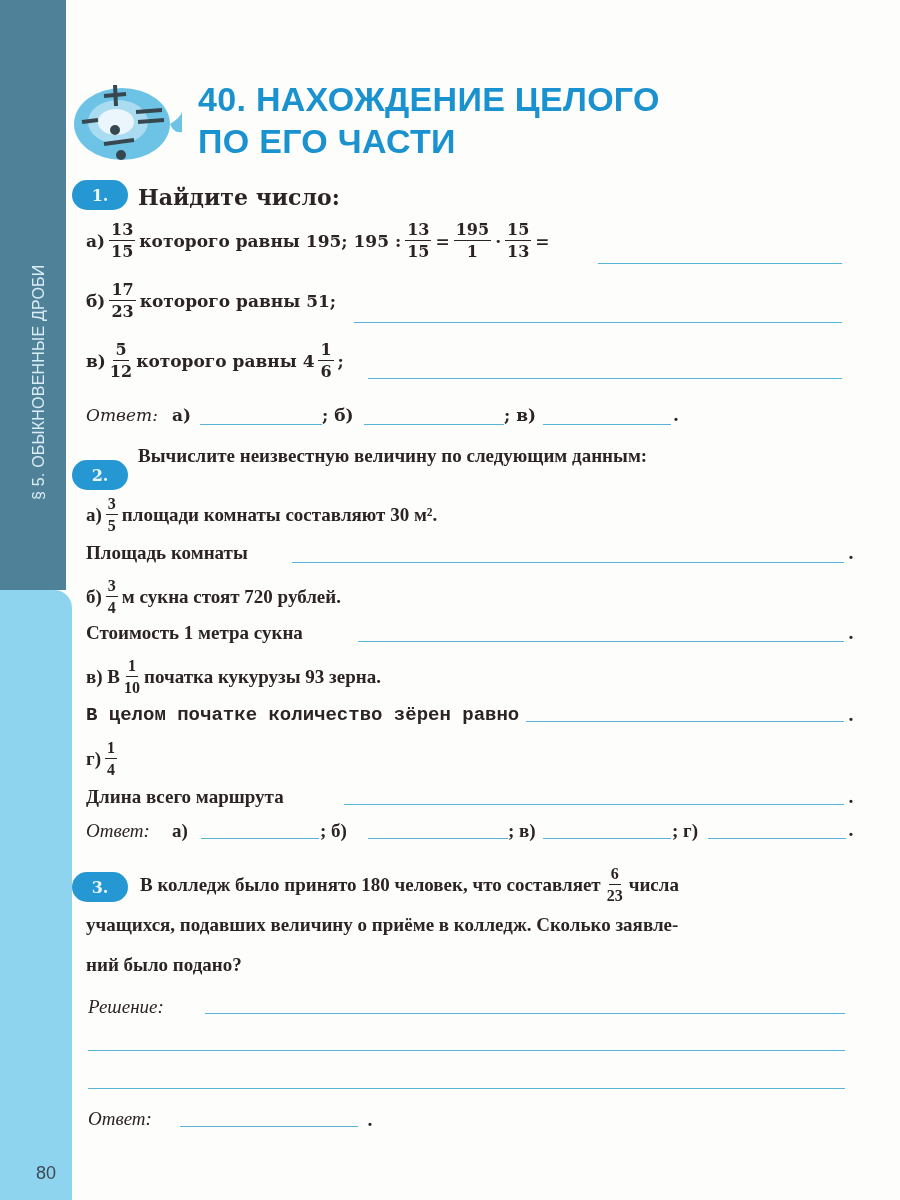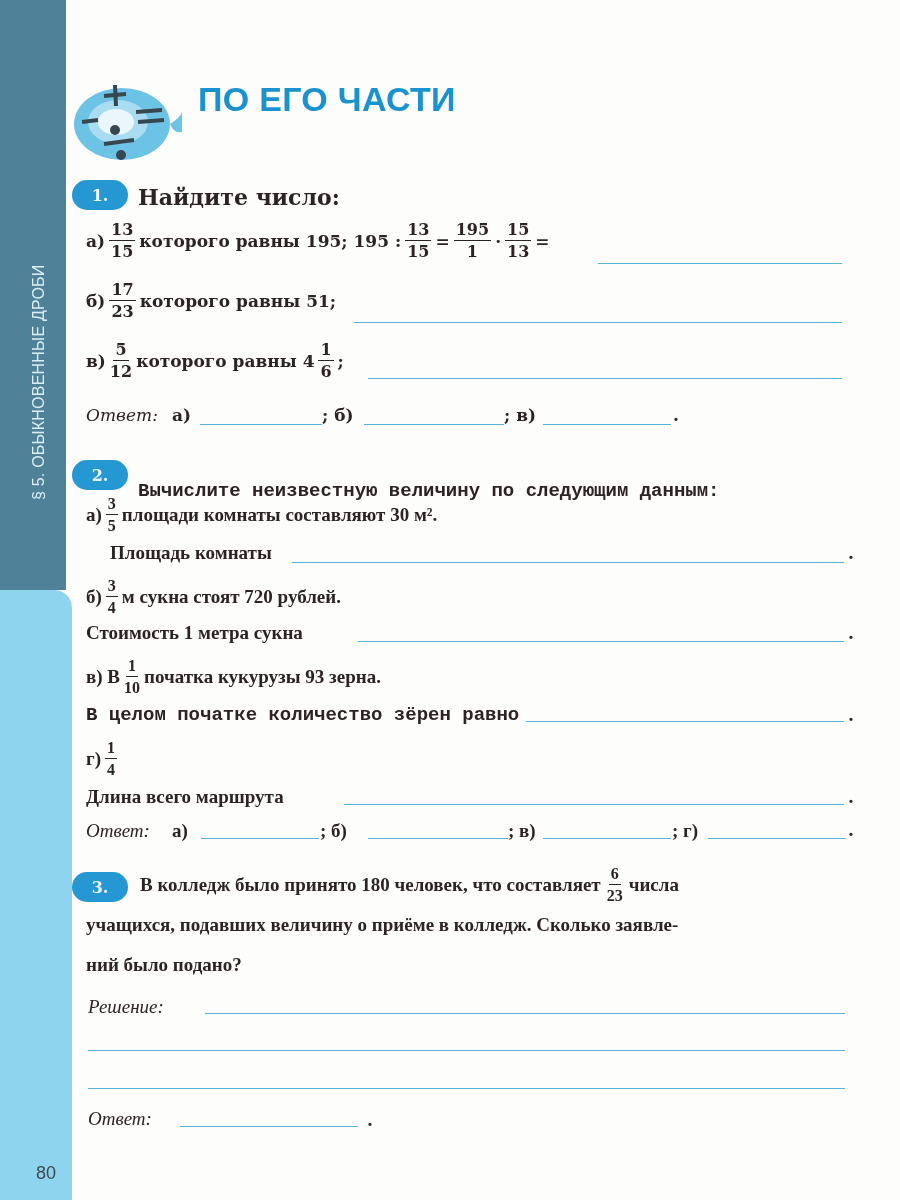--- a/index.html
+++ b/index.html
@@ -66,20 +66,21 @@
   <line x1="34" y1="14" x2="56" y2="12" stroke="#37474f" stroke-width="4"></line>
   <line x1="45" y1="3" x2="46" y2="24" stroke="#37474f" stroke-width="4"></line>
   <line x1="12" y1="40" x2="28" y2="38" stroke="#37474f" stroke-width="4"></line>
   <line x1="66" y1="30" x2="92" y2="28" stroke="#37474f" stroke-width="4"></line>
   <line x1="68" y1="40" x2="94" y2="38" stroke="#37474f" stroke-width="4"></line>
   <circle cx="45" cy="48" r="5" fill="#37474f"></circle>
   <line x1="34" y1="62" x2="64" y2="58" stroke="#37474f" stroke-width="4"></line>
   <circle cx="51" cy="73" r="5" fill="#37474f"></circle>
 </svg>
 <div class="title">
+  <div>40. НАХОЖДЕНИЕ ЦЕЛОГО</div>
   <div>ПО ЕГО ЧАСТИ</div>
 </div>
 
 <div class="badge" style="left:72px; top:180px;">1.</div>
 <div class="line bold" style="left:138px; top:184px; font-size:22px;">Найдите число:</div>
 
 <div class="line bold" style="left:86px; top:222px;">
   <span>а)</span>
   <span class="frac">
       <span class="num">13</span>
@@ -134,31 +135,31 @@
 </div>
 <div class="line bold" style="left:172px; top:405px;">а)</div>
 <div class="blank" style="left:200px; top:424px; width:122px;"></div>
 <div class="line bold" style="left:322px; top:405px;">; б)</div>
 <div class="blank" style="left:364px; top:424px; width:140px;"></div>
 <div class="line bold" style="left:504px; top:405px;">; в)</div>
 <div class="blank" style="left:543px; top:424px; width:128px;"></div>
 <div class="dot" style="left:673px; top:405px;">.</div>
 
 <div class="badge" style="left:72px; top:460px;">2.</div>
-<div class="line narrow bold" style="left:138px; top:480px;font-family:Liberation Mono, monospace;">Вычислите неизвестную величину по следующим данным:</div>
+<div class="line narrow bold" style="left:138px; top:445px;">Вычислите неизвестную величину по следующим данным:</div>
 
 <div class="line narrow bold" style="left:86px; top:496px;">
   <span>а)</span>
   <span class="frac">
       <span class="num">3</span>
       <span class="den">5</span>
     </span>
   <span>площади комнаты составляют 30 м².</span>
 </div>
-<div class="line narrow bold" style="left:86px; top:542px;margin-left:24px;">Площадь комнаты</div>
+<div class="line narrow bold" style="left:86px; top:542px;">Площадь комнаты</div>
 <div class="blank" style="left:292px; top:562px; width:552px;"></div>
 <div class="dot" style="left:848px; top:543px;">.</div>
 
 <div class="line narrow bold" style="left:86px; top:578px;">
   <span>б)</span>
   <span class="frac">
       <span class="num">3</span>
       <span class="den">4</span>
     </span>
   <span>м сукна стоят 720 рублей.</span>

